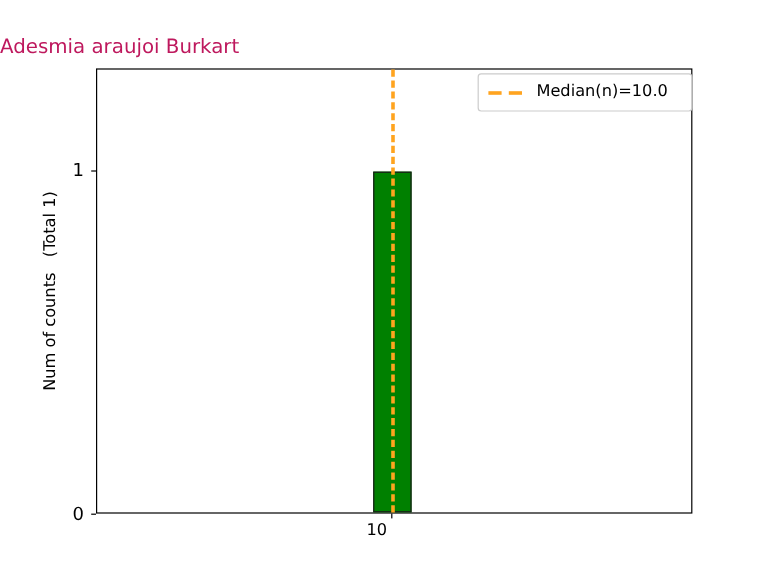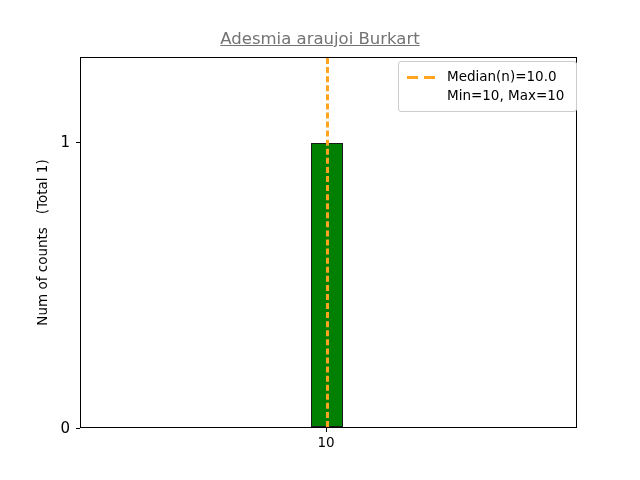--- a/index.html
+++ b/index.html
@@ -23,26 +23,24 @@
     height: 480px;
     background: #ffffff;
   }
 
   
   #chart-title {
     position: absolute;
     left: 0;
     top: 29px;
     width: 640px;
-    text-align: center;
     font-size: 16.5px;
     line-height: 20px;
-    color: #737373;
-    white-space: nowrap;
-    text-decoration: underline;
+    color: #be185d;
+    white-space: nowrap;
   }
 
   
   #plot-area {
     position: absolute;
     left: 80px;
     top: 57px;
     width: 497px;
     height: 371px;
     border: 1.15px solid #000000;
@@ -175,34 +173,28 @@
   </div>
 
   <div class="ytick-mark" style="left:76px; top:428px;"></div>
   <div class="ytick-mark" style="left:76px; top:142px;"></div>
 
   <div class="ytick-label" style="left:36px; top:421px; width:34px;">0</div>
   <div class="ytick-label" style="left:36px; top:135px; width:34px;">1</div>
 
   <div class="xtick-mark" style="left:326px; top:428px;"></div>
 
-  <div class="xtick-label" style="left:296px; top:435px; width:60px;">10</div>
+  <div class="xtick-label" style="left:284px; top:435px; width:60px;">10</div>
 
 
   <div id="ylabel">Num of counts   (Total 1)</div>
 
   <div id="legend">
     <div class="legend-row">
       <span class="legend-sample">
         <span class="dash d1"></span>
           <span class="dash d2"></span>
       </span>
       <span class="legend-text">Median(n)=10.0</span>
     </div>
-    <div class="legend-row second">
-      <span class="legend-sample">
-        
-      </span>
-      <span class="legend-text">Min=10, Max=10</span>
-    </div>
   </div>
 
 </div>
 
 </body></html>

